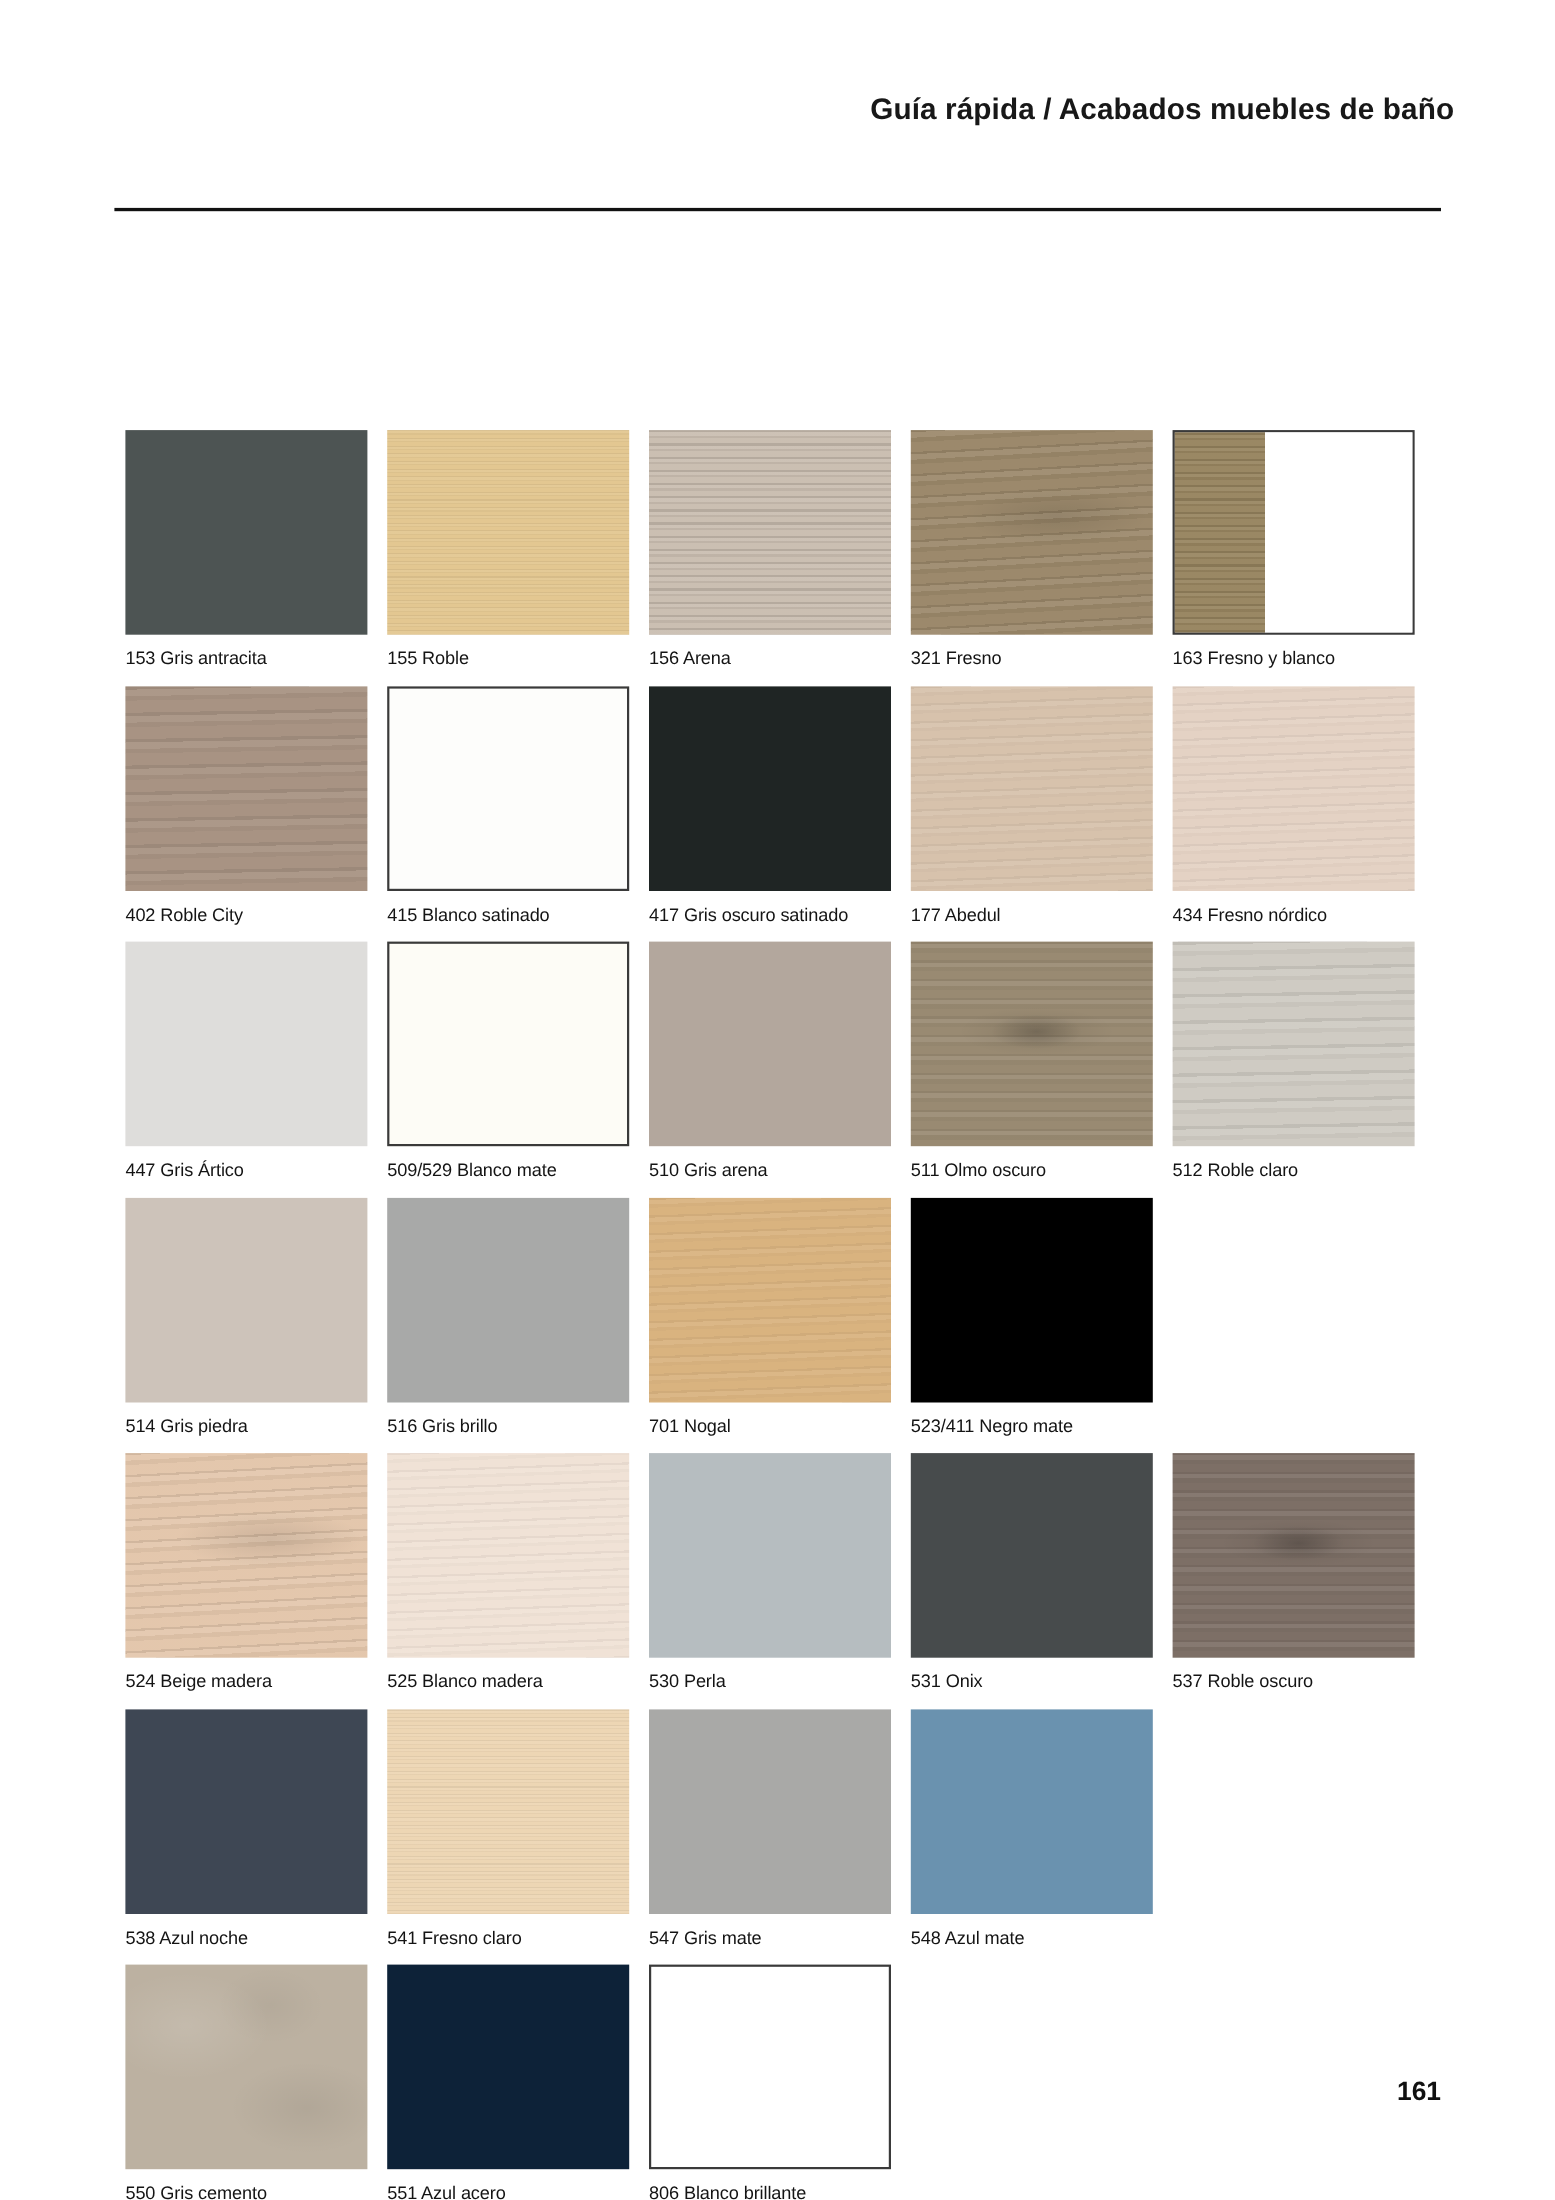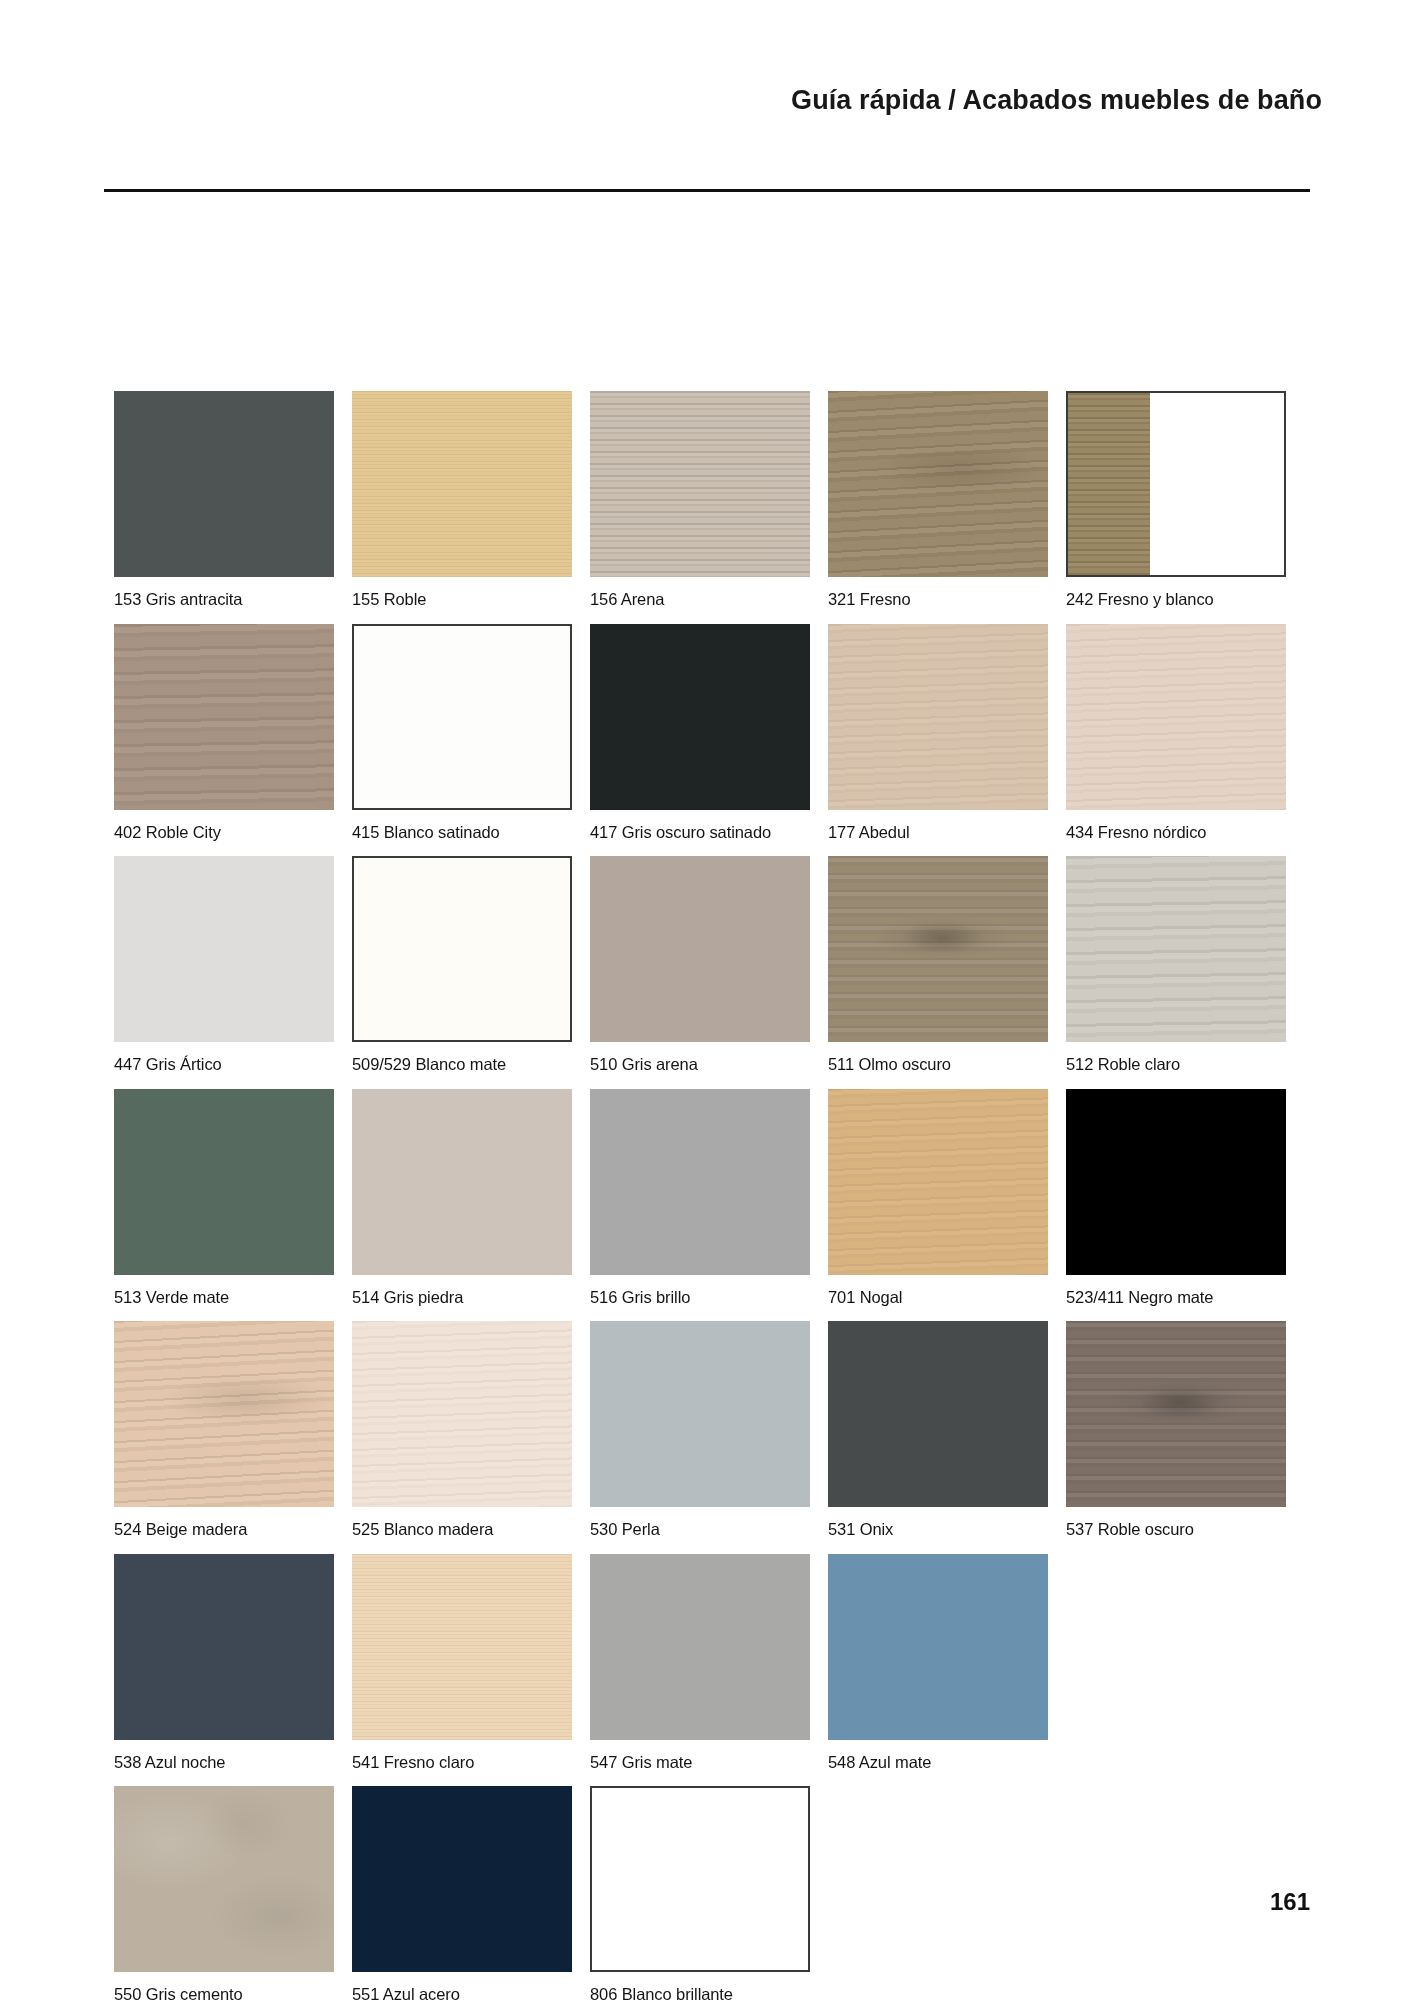--- a/index.html
+++ b/index.html
@@ -194,21 +194,21 @@
       </div>
       <div class="swatch-cell">
         <div class="swatch-chip tex-wavy-grain" style="background-color: rgb(154, 135, 105);"></div>
         <div class="swatch-label">321 Fresno</div>
       </div>
       <div class="swatch-cell">
         <div class="swatch-chip split">
           <div class="split-a tex-coarse-grain" style="background-color: rgb(151, 132, 95);"></div>
           <div class="split-b" style="background-color: rgb(255, 255, 255);"></div>
         </div>
-        <div class="swatch-label">242 Fresno y blanco</div>
+        <div class="swatch-label">163 Fresno y blanco</div>
       </div>
     </div>
     <div class="swatch-row">
       <div class="swatch-cell">
         <div class="swatch-chip tex-streak-grain" style="background-color: rgb(168, 147, 131);"></div>
         <div class="swatch-label">402 Roble City</div>
       </div>
       <div class="swatch-cell">
         <div class="swatch-chip tex-flat outlined" style="background-color: rgb(253, 253, 251);"></div>
         <div class="swatch-label">415 Blanco satinado</div>
@@ -242,24 +242,20 @@
       <div class="swatch-cell">
         <div class="swatch-chip tex-knot-grain" style="background-color: rgb(153, 138, 114);"></div>
         <div class="swatch-label">511 Olmo oscuro</div>
       </div>
       <div class="swatch-cell">
         <div class="swatch-chip tex-streak-grain" style="background-color: rgb(207, 203, 195);"></div>
         <div class="swatch-label">512 Roble claro</div>
       </div>
     </div>
     <div class="swatch-row">
-      <div class="swatch-cell">
-        <div class="swatch-chip tex-flat" style="background-color: rgb(86, 106, 95);"></div>
-        <div class="swatch-label">513 Verde mate</div>
-      </div>
       <div class="swatch-cell">
         <div class="swatch-chip tex-flat" style="background-color: rgb(205, 195, 186);"></div>
         <div class="swatch-label">514 Gris piedra</div>
       </div>
       <div class="swatch-cell">
         <div class="swatch-chip tex-flat" style="background-color: rgb(168, 169, 168);"></div>
         <div class="swatch-label">516 Gris brillo</div>
       </div>
       <div class="swatch-cell">
         <div class="swatch-chip tex-soft-grain" style="background-color: rgb(217, 179, 127);"></div>

